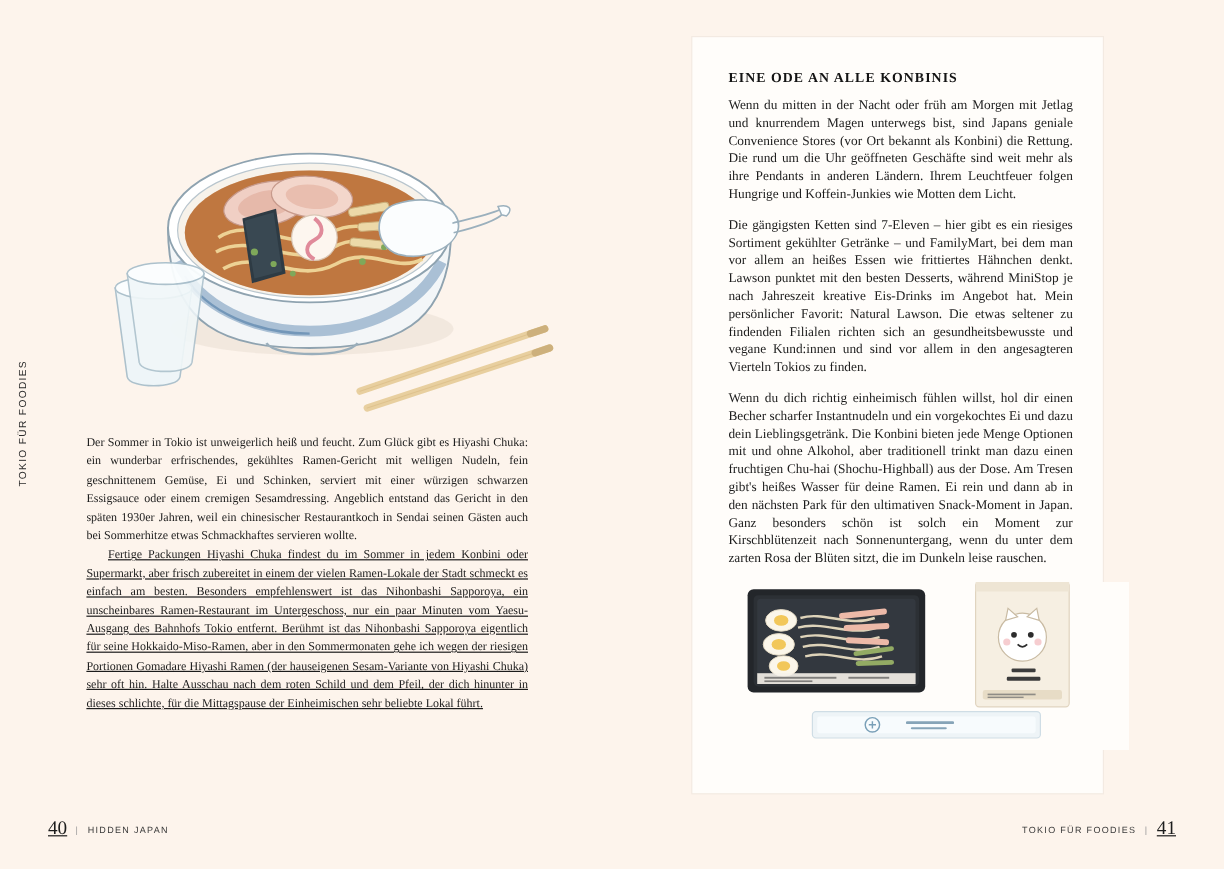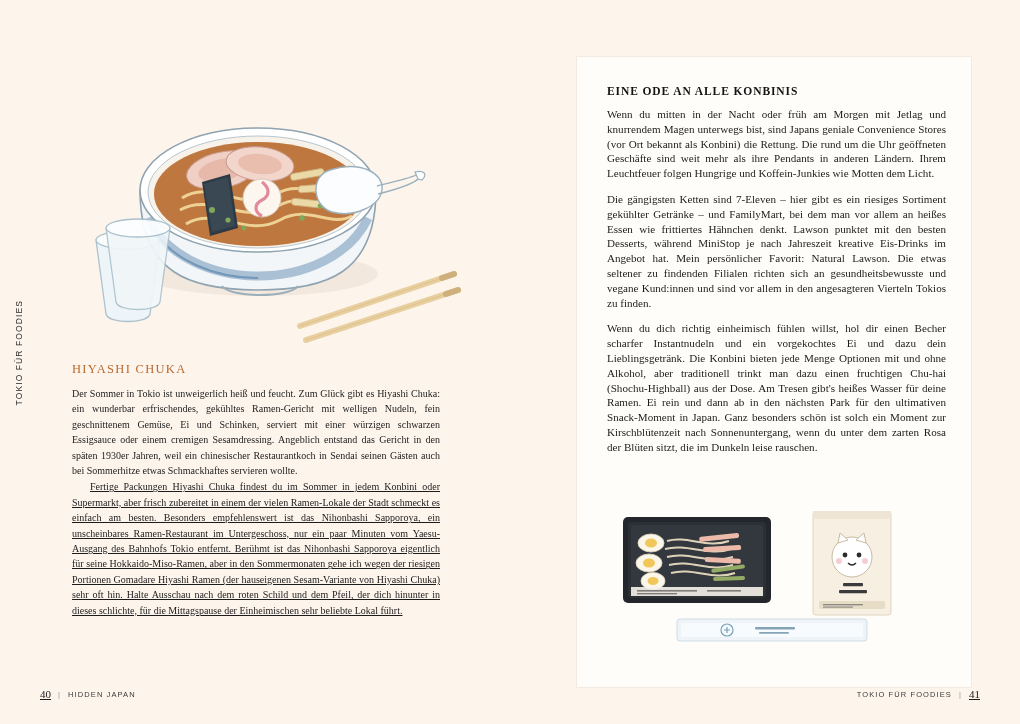--- a/index.html
+++ b/index.html
@@ -87,22 +87,22 @@
     text-indent: 18px;
     margin-top: 1px;
     text-decoration: underline;
   }
 
   
 
   .card {
     position: absolute;
     left: 67px;
-    top: 57px;
-    width: 394px;
+    top: 31px;
+    width: 342px;
     height: 630px;
     background: #fffdfa;
     box-shadow: 0 0 0 1px rgba(0,0,0,0.04);
     box-sizing: border-box;
     padding: 28px 21px 0 30px;
   }
 
   .card-title {
     font-family: "Liberation Serif", serif;
     font-size: 11.5px;
@@ -140,21 +140,21 @@
     color: #3a3a3a;
     text-transform: uppercase;
     display: flex;
     align-items: center;
     gap: 7px;
   }
   .footer-left { left: 40px; }
   .footer-right { right: 40px; }
   .folio {
     font-family: "Liberation Serif", serif;
-    font-size: 11px;
+    font-size: 16px;
     letter-spacing: 0;
     color: #1c1c1c;
     text-decoration: underline;
   }
   .sep { color: #9a9a9a; }
 </style>
 </head>
 <body>
 
 <div class="spread">
@@ -237,21 +237,20 @@
           <path d="M238 248 L392 196" stroke="#d9ba83" stroke-width="1" stroke-linecap="round" opacity="0.6"></path>
           <path d="M244 262 L396 212" stroke="#e8cf9f" stroke-width="6" stroke-linecap="round"></path>
           <path d="M244 262 L396 212" stroke="#d9ba83" stroke-width="1" stroke-linecap="round" opacity="0.6"></path>
           <path d="M380 200 L392 196" stroke="#cdb07c" stroke-width="6" stroke-linecap="round"></path>
           <path d="M384 216 L396 212" stroke="#cdb07c" stroke-width="6" stroke-linecap="round"></path>
         </g>
       </svg>
     </div>
 
     <div class="left-text">
-      <h2 class="section-title">HIYASHI CHUKA</h2>
       <p>Der Sommer in Tokio ist unweigerlich heiß und feucht. Zum Glück gibt es Hiyashi Chuka: ein wunderbar erfrischendes, gekühltes Ramen-Gericht mit welligen Nudeln, fein geschnittenem Gemüse, Ei und Schinken, serviert mit einer würzigen schwarzen Essigsauce oder einem cremigen Sesamdressing. Angeblich entstand das Gericht in den späten 1930er Jahren, weil ein chinesischer Restaurantkoch in Sendai seinen Gästen auch bei Sommerhitze etwas Schmackhaftes servieren wollte.</p>
       <p>Fertige Packungen Hiyashi Chuka findest du im Sommer in jedem Konbini oder Supermarkt, aber frisch zubereitet in einem der vielen Ramen-Lokale der Stadt schmeckt es einfach am besten. Besonders empfehlenswert ist das Nihonbashi Sapporoya, ein unscheinbares Ramen-Restaurant im Untergeschoss, nur ein paar Minuten vom Yaesu-Ausgang des Bahnhofs Tokio entfernt. Berühmt ist das Nihonbashi Sapporoya eigentlich für seine Hokkaido-Miso-Ramen, aber in den Sommermonaten gehe ich wegen der riesigen Portionen Gomadare Hiyashi Ramen (der hauseigenen Sesam-Variante von Hiyashi Chuka) sehr oft hin. Halte Ausschau nach dem roten Schild und dem Pfeil, der dich hinunter in dieses schlichte, für die Mittagspause der Einheimischen sehr beliebte Lokal führt.</p>
     </div>
 
     <div class="footer footer-left">
       <span class="folio">40</span>
       <span class="sep">|</span>
       <span>HIDDEN JAPAN</span>
     </div>
   </div>

